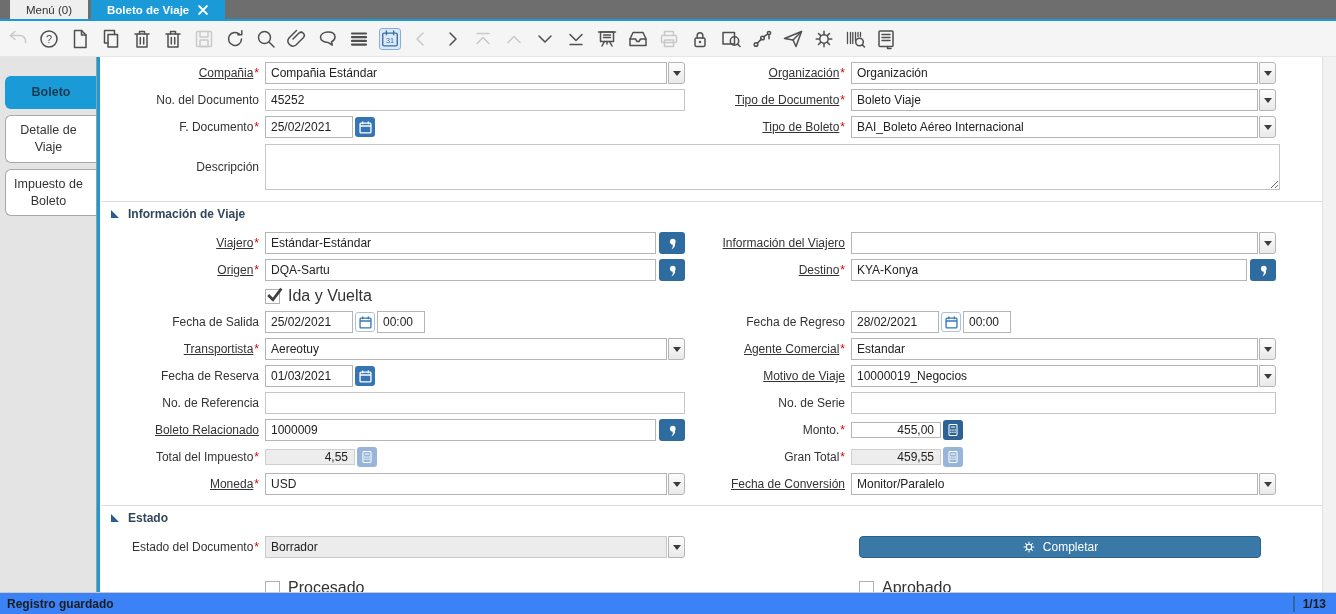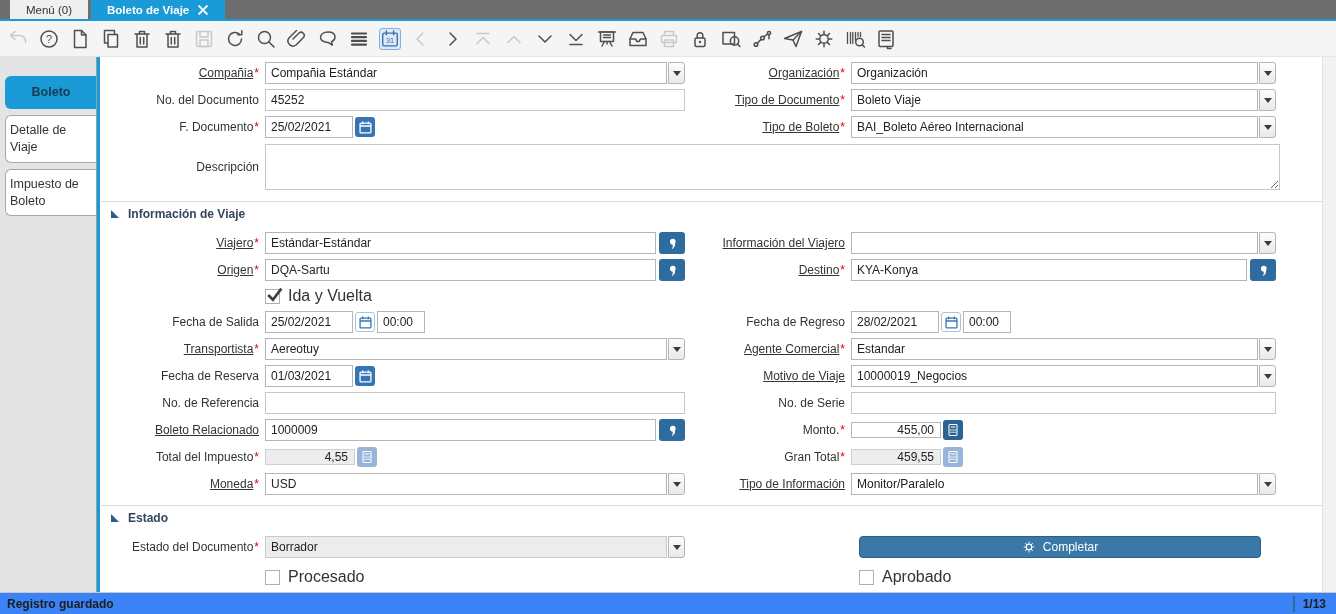--- a/index.html
+++ b/index.html
@@ -21,21 +21,21 @@
            justify-content:center; cursor:pointer; flex-shrink:0; }
   .ticon.disabled { color:#c9c9c9; cursor:default; }
   .ticon.active { color:#3a6ea5; background:#dbe9f9; border:1px solid #86aede; border-radius:3px; }
   .ticon svg { width:100%; height:100%; }
 
   
   .main { display:flex; height:535px; }
   .sidebar { width:97px; background:#e4e4e4; border-right:1px solid #9c9c9c; padding-top:19px; }
   .stab { margin:0 0 6px 5px; background:#fff; border:1px solid #a8a8a8; border-right:none;
           border-radius:6px 0 0 6px; padding:6px 9px 6px 4px; font-size:12.5px; color:#333;
-          text-align:left; cursor:pointer; line-height:1.35; }
+          text-align:center; cursor:pointer; line-height:1.35; }
   .stab.active { background:#1a9ad7; border-color:#1a9ad7; color:#173c51; font-weight:bold;
                  text-align:center; padding:7px 4px; }
   .bluediv { width:3px; background:#1a9ad7; }
   .content { position:relative; flex:1; background:#fff; padding:5px 0 0 1px; overflow:hidden; }
   .scrollstrip { position:absolute; top:0; right:0; bottom:0; width:14px; background:#f2f2f2;
                  border-left:1px solid #e2e2e2; }
 
   
   .frow { display:flex; align-items:center; margin-bottom:5px; height:22px; }
   .frow.tall { height:48px; }
@@ -80,21 +80,21 @@
 
   .sechdr { border-top:1px solid #dcdcdc; margin:10px 0 11px 0; padding:5px 0 0 10px;
             display:flex; align-items:center; gap:9px; }
   .sectri { width:0; height:0; border-bottom:8px solid #2a5d8f; border-right:8px solid transparent; }
   .sectitle { font-size:12px; font-weight:bold; color:#33475a; }
 
   .completar { width:402px; height:22px; margin-left:8px; background:#3a78a7; border:1px solid #2d5f87;
                border-radius:4px; color:#fff; font-size:12px; display:flex; align-items:center;
                justify-content:center; gap:7px; cursor:pointer; }
   .completar svg { width:14px; height:14px; }
-  .estado-gap { margin-bottom:9px; }
+  .estado-gap { margin-bottom:20px; }
 
   
   .statusbar { height:22px; border-top:1px solid #c9c9c9; background:#3b82f6; display:flex;
                align-items:center; justify-content:space-between; font-size:12px; color:#1d1d1d;
                padding-left:7px; font-weight:bold; }
   .rec { border-left:2px solid #2d6a9f; padding:1px 10px 1px 8px; height:16px; display:flex; align-items:center; }
 </style>
 </head>
 <body>
 
@@ -566,21 +566,21 @@
       <div class="frow">
         <div class="lblL req link"><span>Moneda</span></div>
         <div class="fldL">
             <div class="combo">
           <input value="USD" style="">
           <div class="cbtn">
                 <div class="arrow"></div>
               </div>
         </div>
           </div>
-        <div class="lblR link"><span>Tipo de Información</span></div>
+        <div class="lblR link"><span>Fecha de Conversión</span></div>
         <div class="fldR">
             <div class="combo">
           <input value="Monitor/Paralelo" style="">
           <div class="cbtn">
                 <div class="arrow"></div>
               </div>
         </div>
           </div>
       </div>
 

